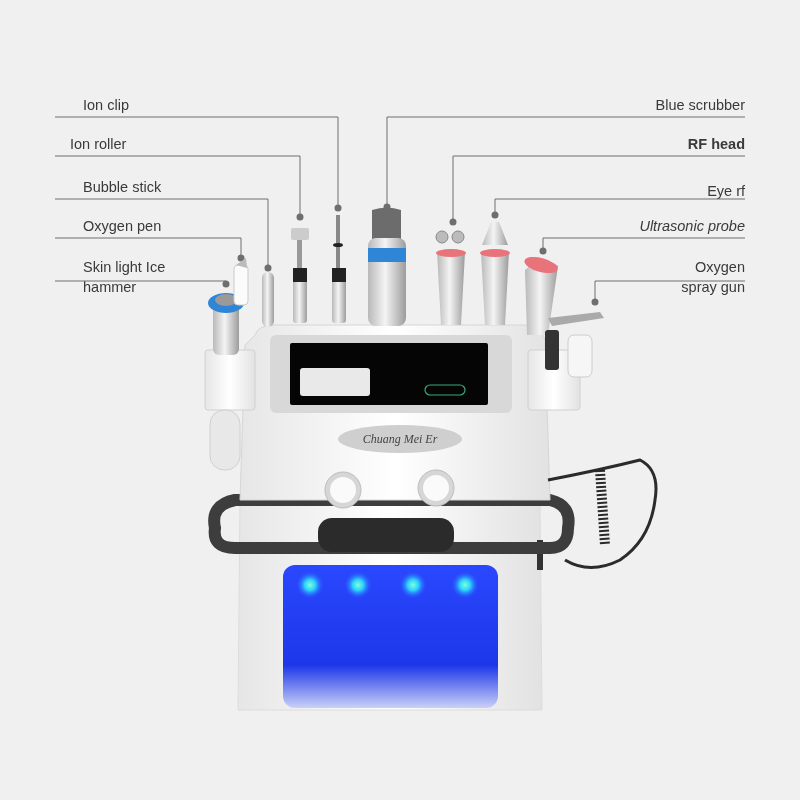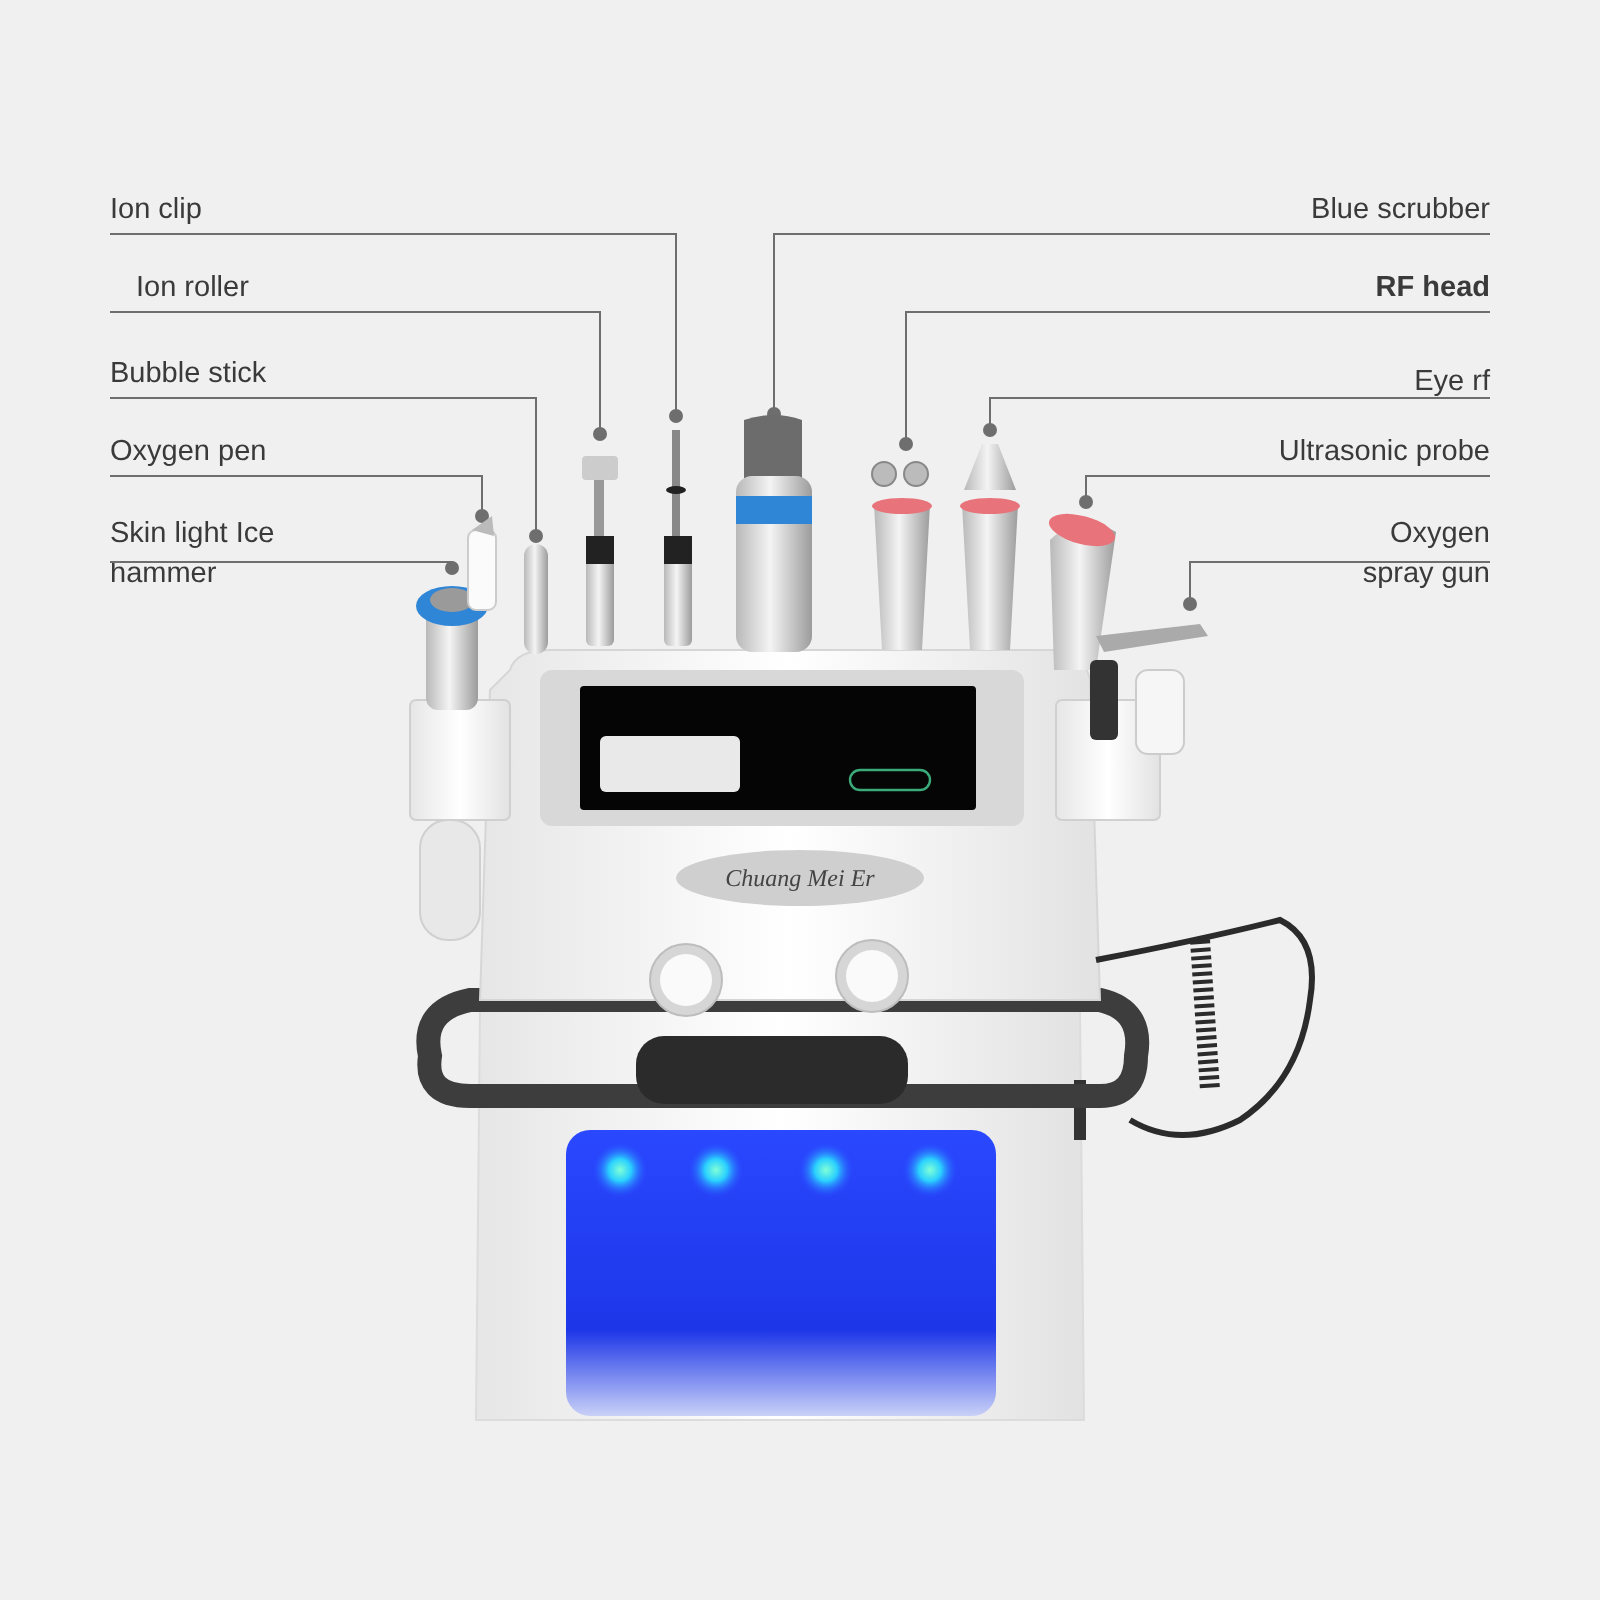--- a/index.html
+++ b/index.html
@@ -1,35 +1,35 @@
 <!DOCTYPE html>
 <html><head>
 <meta charset="utf-8">
 <style>
   * { box-sizing: border-box; margin: 0; padding: 0; }
   html, body { width: 800px; height: 800px; background: #f0f0f0; overflow: hidden; }
   body { position: relative; font-family: "Liberation Sans", sans-serif; color: #333; }
-  .label { position: absolute; font-size: 14.5px; color: #3a3a3a; line-height: 18px; white-space: nowrap; }
+  .label { position: absolute; font-size: 14.5px; color: #3a3a3a; line-height: 18px; white-space: nowrap; margin-left: 28px; }
   .label.right { text-align: right; }
   svg.overlay { position: absolute; left: 0; top: 0; }
 </style>
 </head>
 <body>
 
 <div class="label" style="left:55px;top:96px;">Ion clip</div>
-<div class="label" style="left:68px;top:135px;">Ion roller</div>
+<div class="label" style="left:42px;top:135px;">Ion roller</div>
 <div class="label" style="left:55px;top:178px;">Bubble stick</div>
 <div class="label" style="left:55px;top:217px;">Oxygen pen</div>
 <div class="label" style="left:55px;top:258px;">Skin light Ice</div>
 <div class="label" style="left:55px;top:278px;">hammer</div>
 
 <div class="label right" style="right:55px;top:96px;">Blue scrubber</div>
 <div class="label right" style="right:55px;top:135px;font-weight:bold;">RF head</div>
 <div class="label right" style="right:55px;top:182px;text-align:center;">Eye rf</div>
-<div class="label right" style="right:55px;top:217px;">Ultrasonic probe</div>
+<div class="label right" style="right:55px;top:217px;font-style:italic;">Ultrasonic probe</div>
 <div class="label right" style="right:55px;top:258px;text-align:center;">Oxygen</div>
 <div class="label right" style="right:55px;top:278px;">spray gun</div>
 
 <svg class="overlay" width="800" height="800" viewBox="0 0 800 800">
   <defs>
     <linearGradient id="metal" x1="0" x2="1">
       <stop offset="0" stop-color="#b9b9b9"></stop>
       <stop offset="0.45" stop-color="#f4f4f4"></stop>
       <stop offset="1" stop-color="#9c9c9c"></stop>
     </linearGradient>

